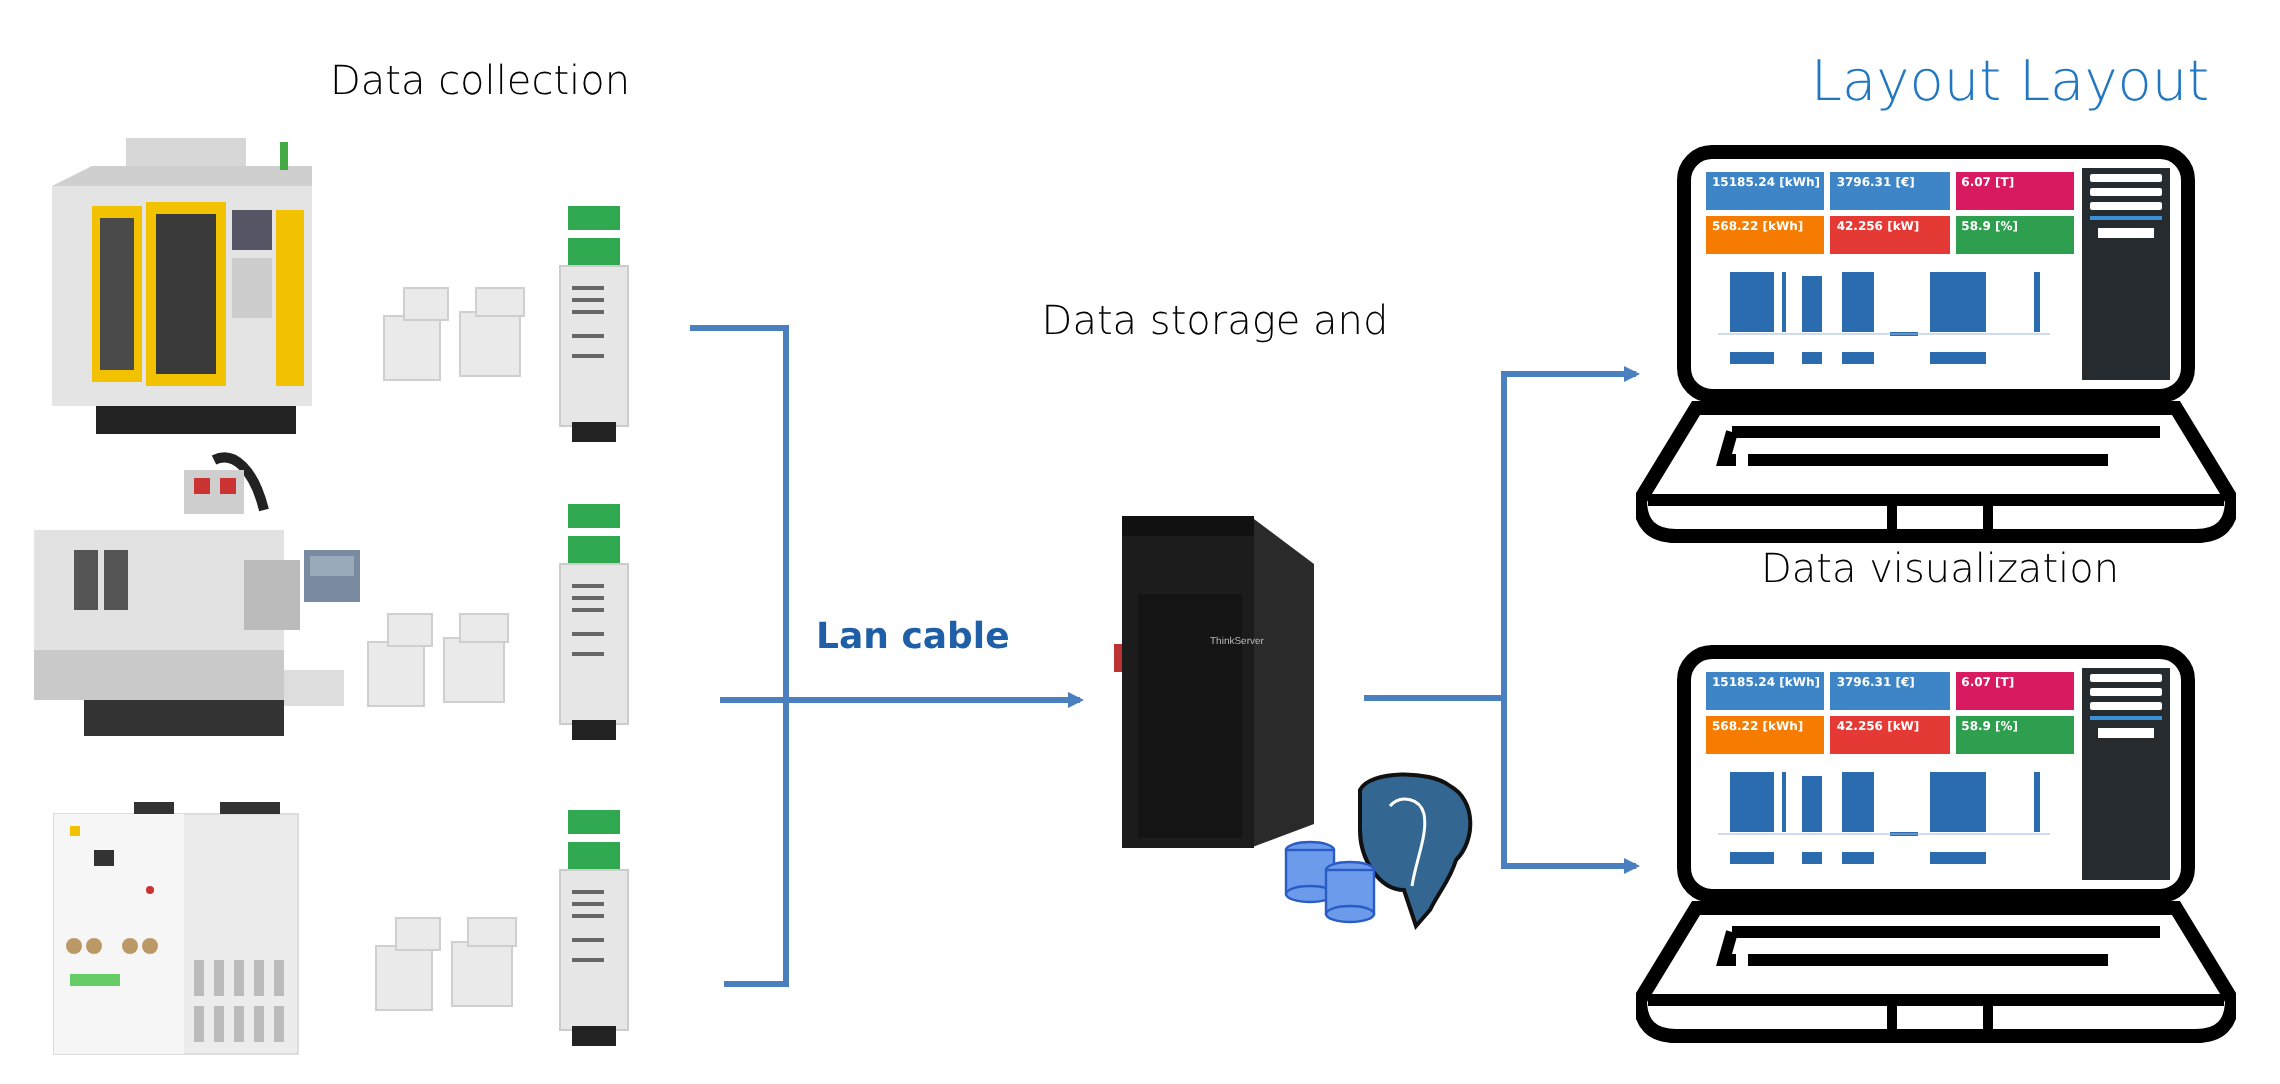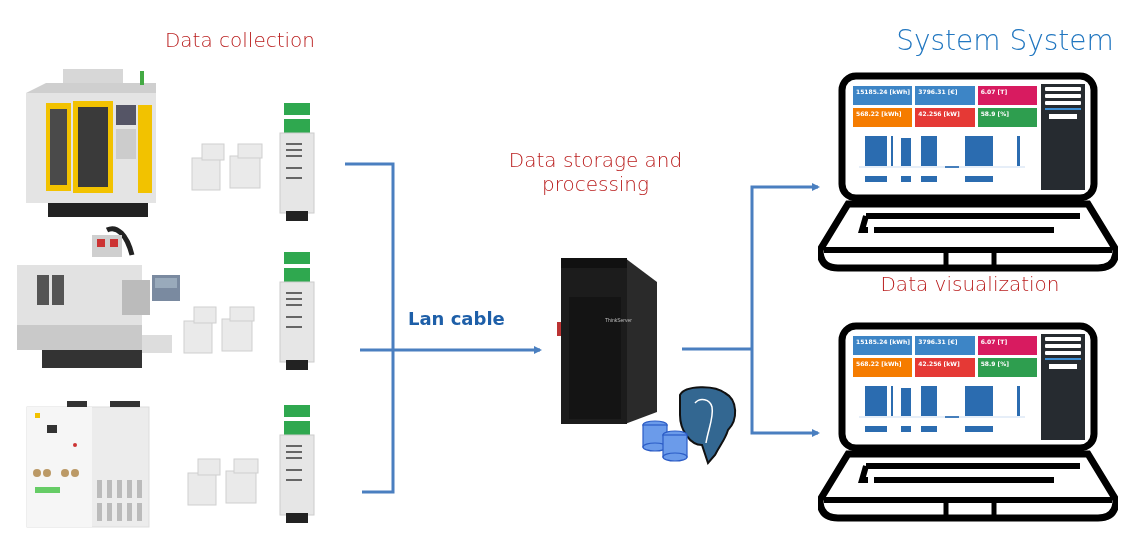--- a/index.html
+++ b/index.html
@@ -1,19 +1,19 @@
 <!DOCTYPE html>
 <html><head>
 <meta charset="utf-8">
 <style>
   html,body{margin:0;padding:0;background:#ffffff;}
   body{width:1140px;height:542px;position:relative;overflow:hidden;font-family:"DejaVu Sans",sans-serif;}
-  .lbl{position:absolute;color:#b91c1c;font-weight:300;text-align:center;white-space:nowrap;line-height:1.2;}
+  .lbl{position:absolute;color:#000000;font-weight:300;text-align:center;white-space:nowrap;line-height:1.2;}
   .lbl-collect{left:140px;top:28px;width:200px;font-size:20px;}
-  .lbl-storage{left:483px;top:148px;width:225px;font-size:20px;}
+  .lbl-storage{left:495px;top:148px;width:225px;font-size:20px;}
   .lbl-layout{left:880px;top:24px;width:250px;font-size:28px;color:#2277c0;}
   .lbl-vis{left:855px;top:272px;width:230px;font-size:20px;}
   .lbl-lan{position:absolute;left:408px;top:308px;font-size:18px;font-weight:bold;color:#1e5fa8;}
   svg.wire{position:absolute;left:0;top:0;}
   .machine{position:absolute;}
   .clamp{position:absolute;}
   .meter{position:absolute;}
   .server{position:absolute;left:555px;top:252px;}
   .pg{position:absolute;left:640px;top:385px;}
   .laptop{position:absolute;}
@@ -26,23 +26,22 @@
   .side .s{height:2px;margin:3px 4px 0;background:#3d8fd6;}
   .side .b{height:5px;margin:4px 8px 0;background:#fff;}
   .chart{position:absolute;left:4px;top:46px;right:50px;bottom:4px;}
 </style>
 </head>
 <body>
 
 <div class="lbl lbl-collect">Data collection</div>
 <div class="lbl lbl-storage">
   <div>Data storage and</div>
-  <div>processing</div>
-</div>
-<div class="lbl lbl-layout">System System</div>
+</div>
+<div class="lbl lbl-layout">Layout Layout</div>
 <div class="lbl lbl-vis">
   <div>Data visualization</div>
 </div>
 <div class="lbl-lan">Lan cable</div>
 
 <svg class="wire" width="1140" height="542">
   <defs>
     <marker id="ah" markerWidth="8" markerHeight="8" refX="6" refY="4" orient="auto" markerUnits="userSpaceOnUse">
       <path d="M0,0 L8,4 L0,8 z" fill="#4a7fc0"></path>
     </marker>

